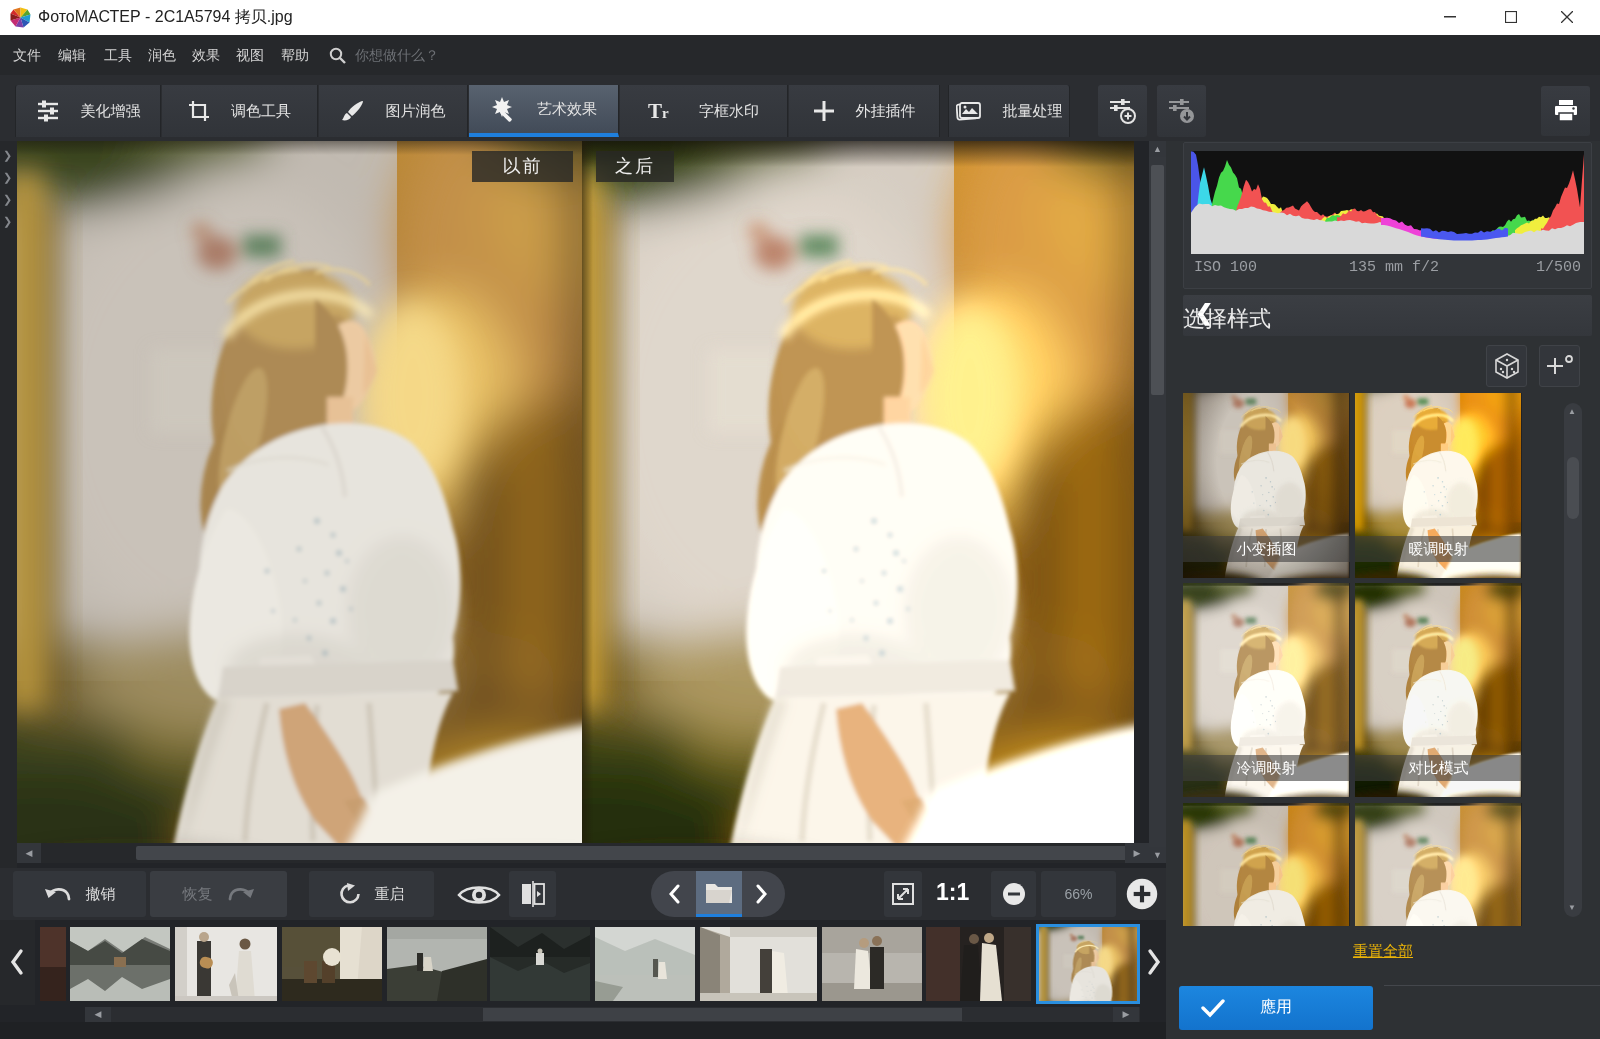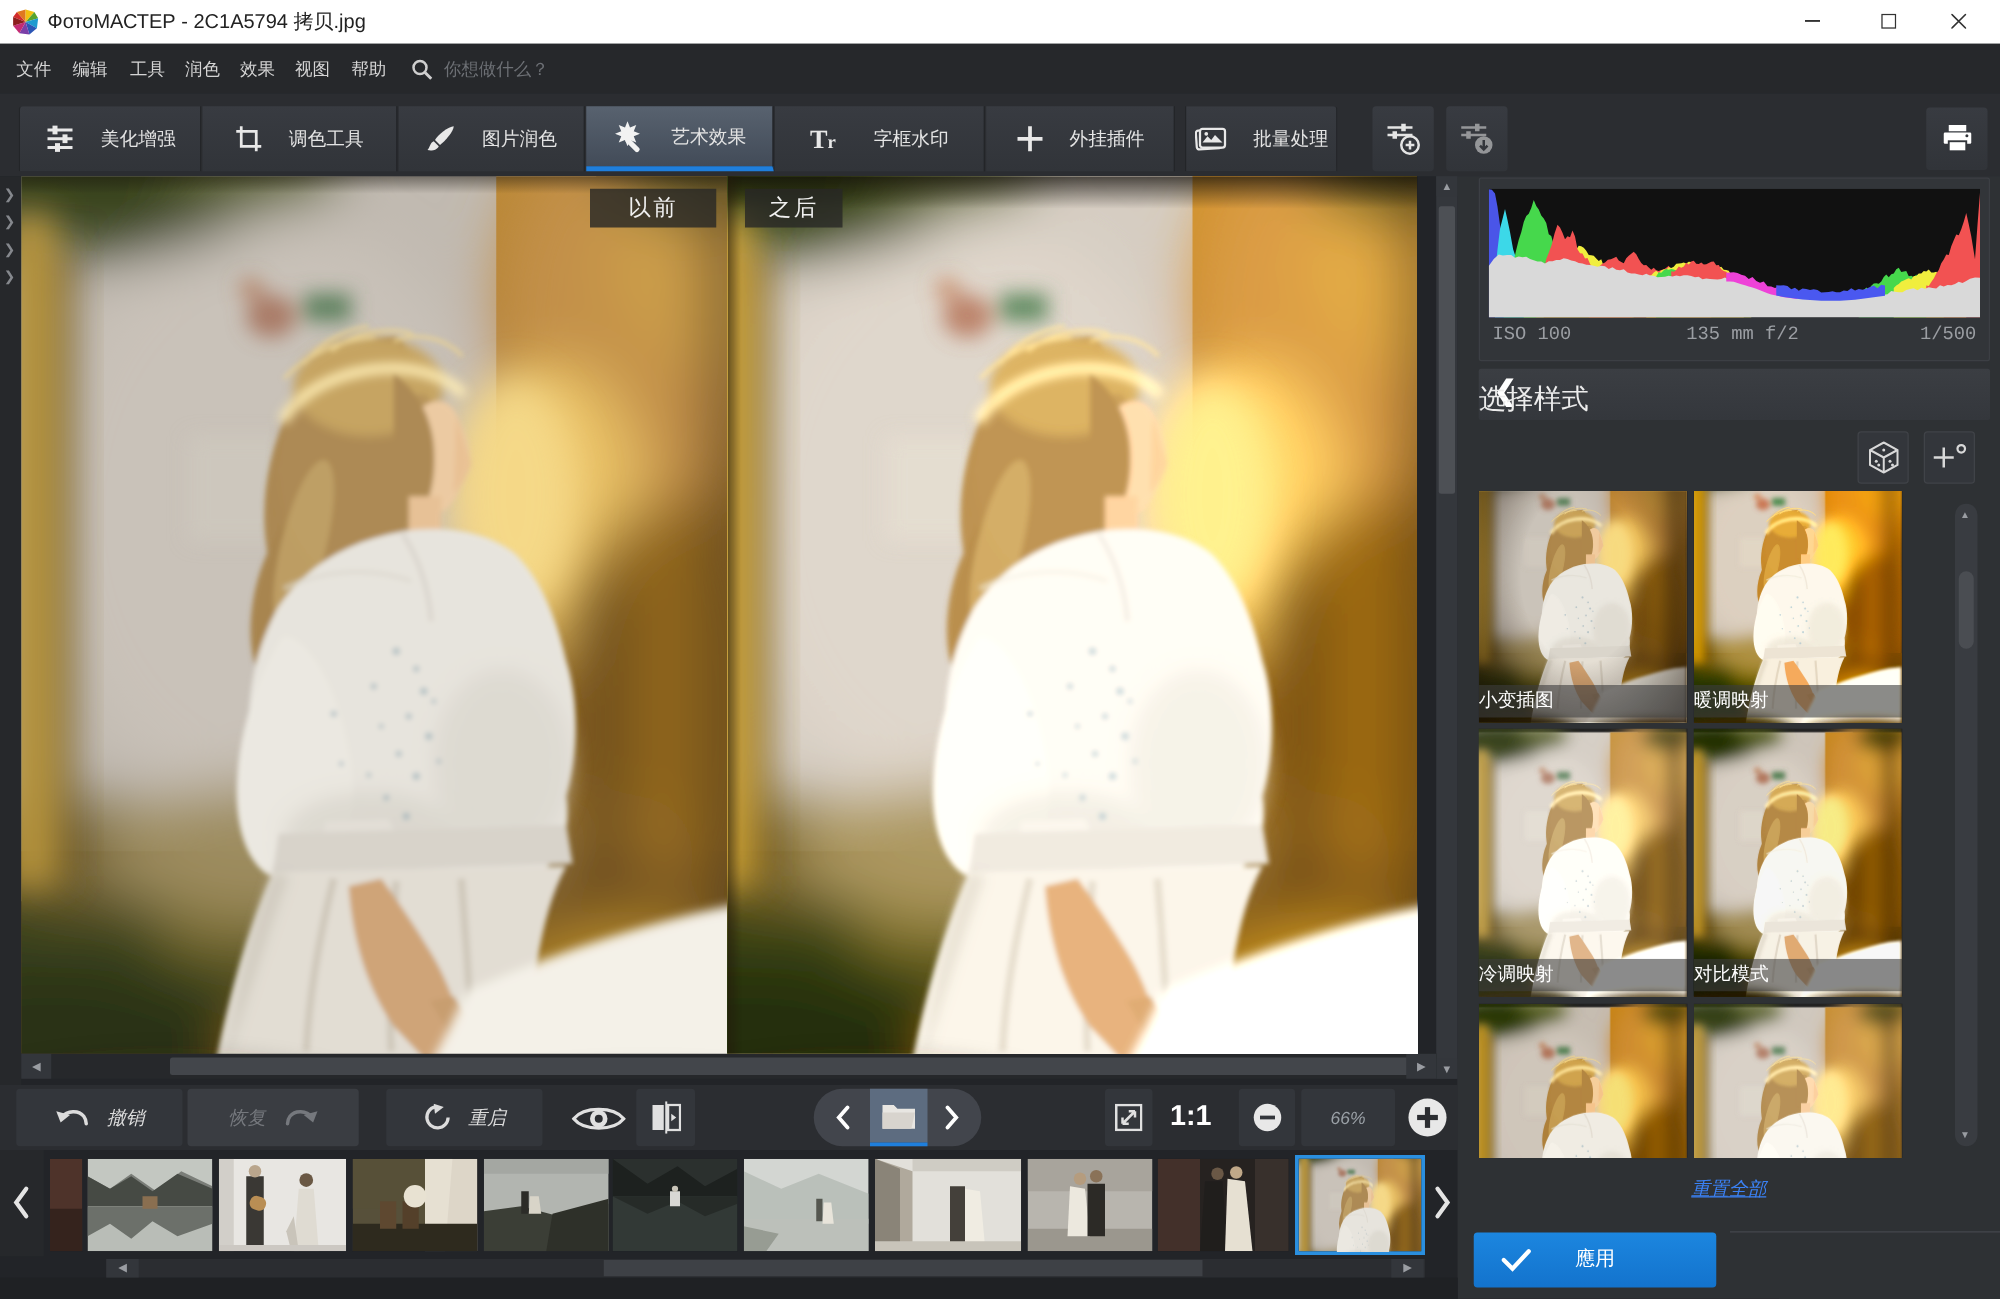--- a/index.html
+++ b/index.html
@@ -33,42 +33,42 @@
 .verlabel { top:10px; height:31px; background:rgba(40,40,38,0.82); color:#f0f0f0; font-size:18px; text-align:center; line-height:31px; letter-spacing:2px; }
 
 #hscroll { left:17px; top:702px; width:1132px; height:20px; background:#26282b; }
 #hscroll .thumbbar { left:119px; top:3px; width:999px; height:14px; background:#43464b; border-radius:2px; }
 #vscroll { left:1149px; top:0px; width:17px; height:722px; background:#34373c; }
 #vscroll .thumbbar { left:2px; top:24px; width:13px; height:230px; background:#4d5055; border-radius:2px; }
 .sq-arrow { background:#33363b; color:#9a9da2; font-size:9px; text-align:center; }
 
 
 #btoolbar { left:0; top:868px; width:1166px; height:52px; background:#2b2d31; }
-.bbtn { top:3px; height:46px; background:#33363b; border-radius:3px; display:flex; align-items:center; justify-content:center; gap:14px; color:#dcdcdc; font-size:15px;font-style:italic; }
+.bbtn { top:3px; height:46px; background:#33363b; border-radius:3px; display:flex; align-items:center; justify-content:center; gap:14px; color:#dcdcdc; font-size:15px; }
 .bbtn.dis { background:#3a3d42; color:#75787d; }
 
 
 #filmstrip { left:0; top:920px; width:1166px; height:119px; background:#222428; }
 .fthumb { top:7px; height:74px; overflow:hidden; }
 #fs-scroll { left:85px; top:87px; width:1055px; height:15px; background:#2b2d31; }
 #fs-scroll .thumbbar { left:398px; top:1px; width:479px; height:13px; background:#3e4146; }
 
 
 #rightpanel { left:1166px; top:141px; width:434px; height:898px; background:#2e3134; }
 #histbox { left:17px; top:1px; width:409px; height:147px; background:#323539; border:1px solid #3c3f44; border-radius:2px; }
 #histplot { left:7px; top:8px; width:393px; height:103px; }
 .histtxt { top:116px; color:#9b9ea3; font-size:15px; font-family:"Liberation Mono",monospace; }
 #stylehdr { left:17px; top:154px; width:409px; height:41px; background:linear-gradient(#3b3e43,#34373c); border-radius:2px; color:#ececec; }
 #dropdown { left:21px; top:204px; width:283px; height:42px; background:#2c2f34; border:1px solid #404348; border-radius:3px; }
 .smallbtn { top:204px; width:41px; height:42px; background:#33363b; border:1px solid #404348; border-radius:3px; display:flex; align-items:center; justify-content:center; }
 #presetgrid { left:17px; top:252px; width:380px; height:533px; overflow:hidden; }
 .pthumb { width:167px; height:214px; overflow:hidden; background:#222; }
-.plabel { left:0; bottom:4px; width:100%; height:26px; background:rgba(62,62,62,0.6); color:#fff; font-size:15px; line-height:26px; }
+.plabel { left:0; bottom:16px; width:100%; height:26px; background:rgba(62,62,62,0.6); color:#fff; font-size:15px; text-align:center; line-height:26px; }
 #panel-scroll { left:398px; top:262px; width:18px; height:514px; background:#393c41; border-radius:9px; }
-#resetlink { left:0px; top:801px; width:434px; text-align:center; color:#3b82f6; font-size:15px; text-decoration:underline;font-style:italic; }
+#resetlink { left:0px; top:801px; width:434px; text-align:center; color:#eab308; font-size:15px; text-decoration:underline; }
 #applybtn { left:13px; top:845px; width:194px; height:44px; background:linear-gradient(#1c86df,#1373cd); border-radius:3px; display:flex; align-items:center; justify-content:center; gap:30px; color:#fff; font-size:16px; }
 </style>
 </head>
 <body>
 <div id="app">
   <svg width="0" height="0" style="position:absolute">
     <defs>
       <filter id="b24" x="-40%" y="-40%" width="180%" height="180%">
           <feGaussianBlur stdDeviation="24"></feGaussianBlur>
         </filter>

